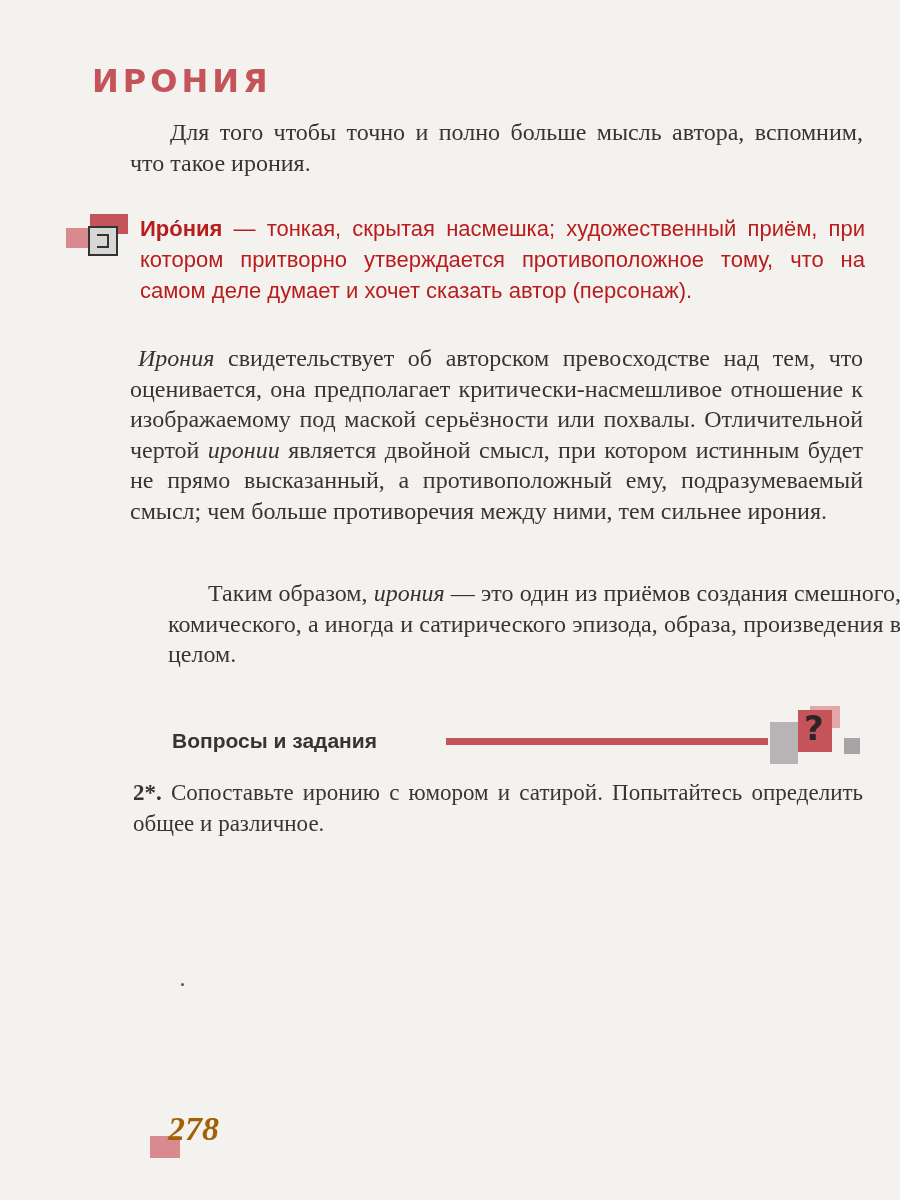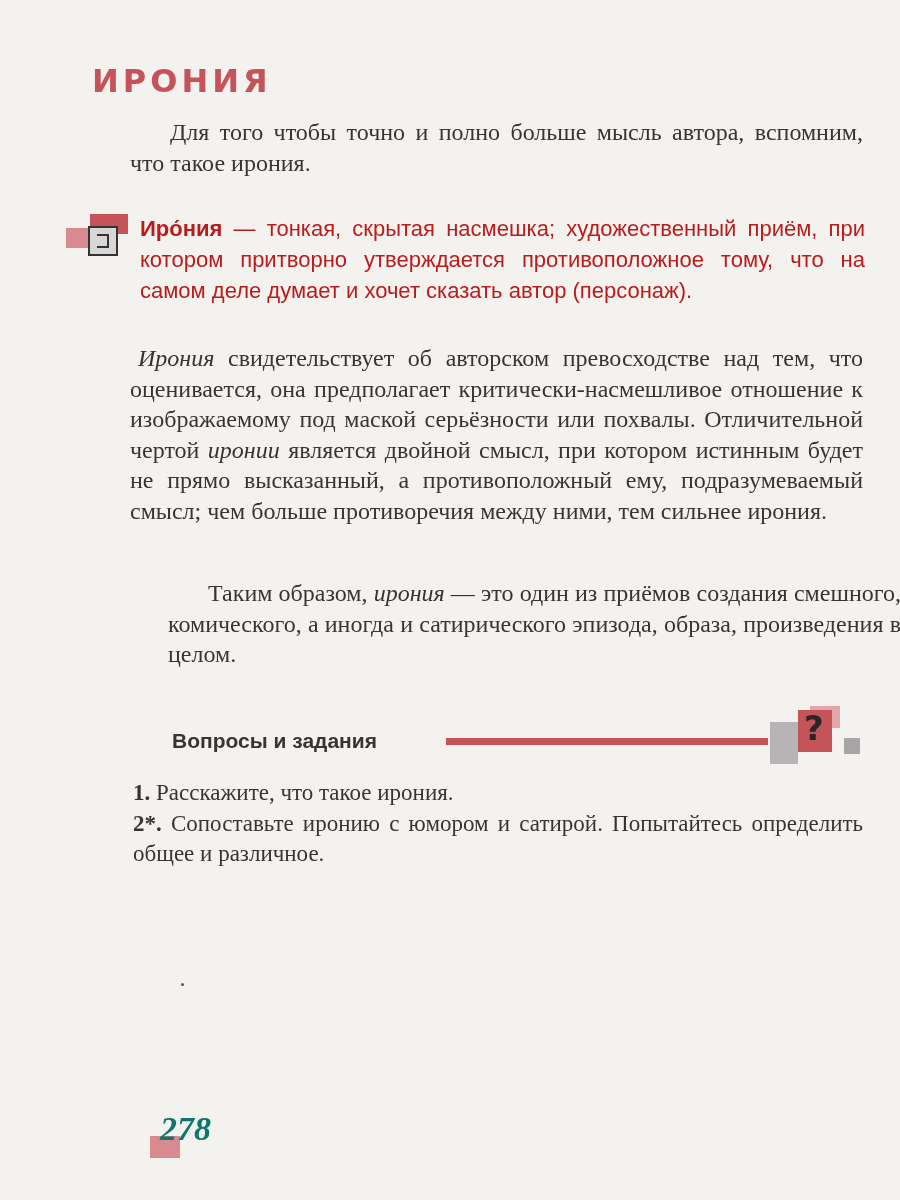--- a/index.html
+++ b/index.html
@@ -18,21 +18,21 @@
   .q-line{position:absolute;left:446px;top:738px;width:322px;height:7px;background:#c4545a;}
   .q-icon{position:absolute;left:770px;top:706px;width:92px;height:70px;}
   .q-gray{position:absolute;left:0;top:16px;width:28px;height:42px;background:#b8b4b5;}
   .q-red{position:absolute;left:28px;top:4px;width:34px;height:42px;background:#c4545a;}
   .q-pink{position:absolute;left:40px;top:0;width:30px;height:22px;background:#e3a7aa;}
   .q-small{position:absolute;left:74px;top:32px;width:16px;height:16px;background:#a8a4a5;}
   .q-mark{position:absolute;left:34px;top:2px;font-family:"DejaVu Sans",sans-serif;font-weight:bold;font-size:34px;color:#2a2526;}
   .qlist{position:absolute;left:133px;top:778px;width:730px;font-size:23px;line-height:30.5px;text-align:justify;}
   .qlist .num{font-weight:bold;}
   .pagebox{position:absolute;left:150px;top:1136px;width:30px;height:22px;background:#d98a8e;}
-  .pagenum{position:absolute;left:160px;top:1110px;font-family:"Liberation Serif",serif;font-style:italic;font-weight:bold;font-size:34px;color:#0f766e;}
+  .pagenum{position:absolute;left:168px;top:1110px;font-family:"Liberation Serif",serif;font-style:italic;font-weight:bold;font-size:34px;color:#a16207;}
   .dot{position:absolute;left:181px;top:983px;width:3px;height:3px;background:#555;border-radius:50%;}
 </style>
 </head>
 <body>
 
 <div class="ghost"></div>
 
 <div class="title">ИРОНИЯ</div>
 
 <div class="p" style="top:117px;text-indent:40px;">Для того чтобы точно и полно больше мысль автора, вспомним, что такое ирония.</div>
@@ -58,20 +58,19 @@
 <div class="q-line"></div>
 <div class="q-icon">
   <div class="q-gray"></div>
     <div class="q-pink"></div>
     <div class="q-red"></div>
     <div class="q-small"></div>
   <div class="q-mark">?</div>
 </div>
 
 <div class="qlist">
-  <div><span class="num">1.</span><span> Расскажите, что такое ирония.</span></div>
   <div><span class="num">2*.</span><span> Сопоставьте иронию с юмором и сатирой. Попытайтесь определить общее и различное.</span></div>
 </div>
 
 <div class="dot"></div>
 
 <div class="pagebox"></div>
 <div class="pagenum">278</div>
 
 </body></html>

